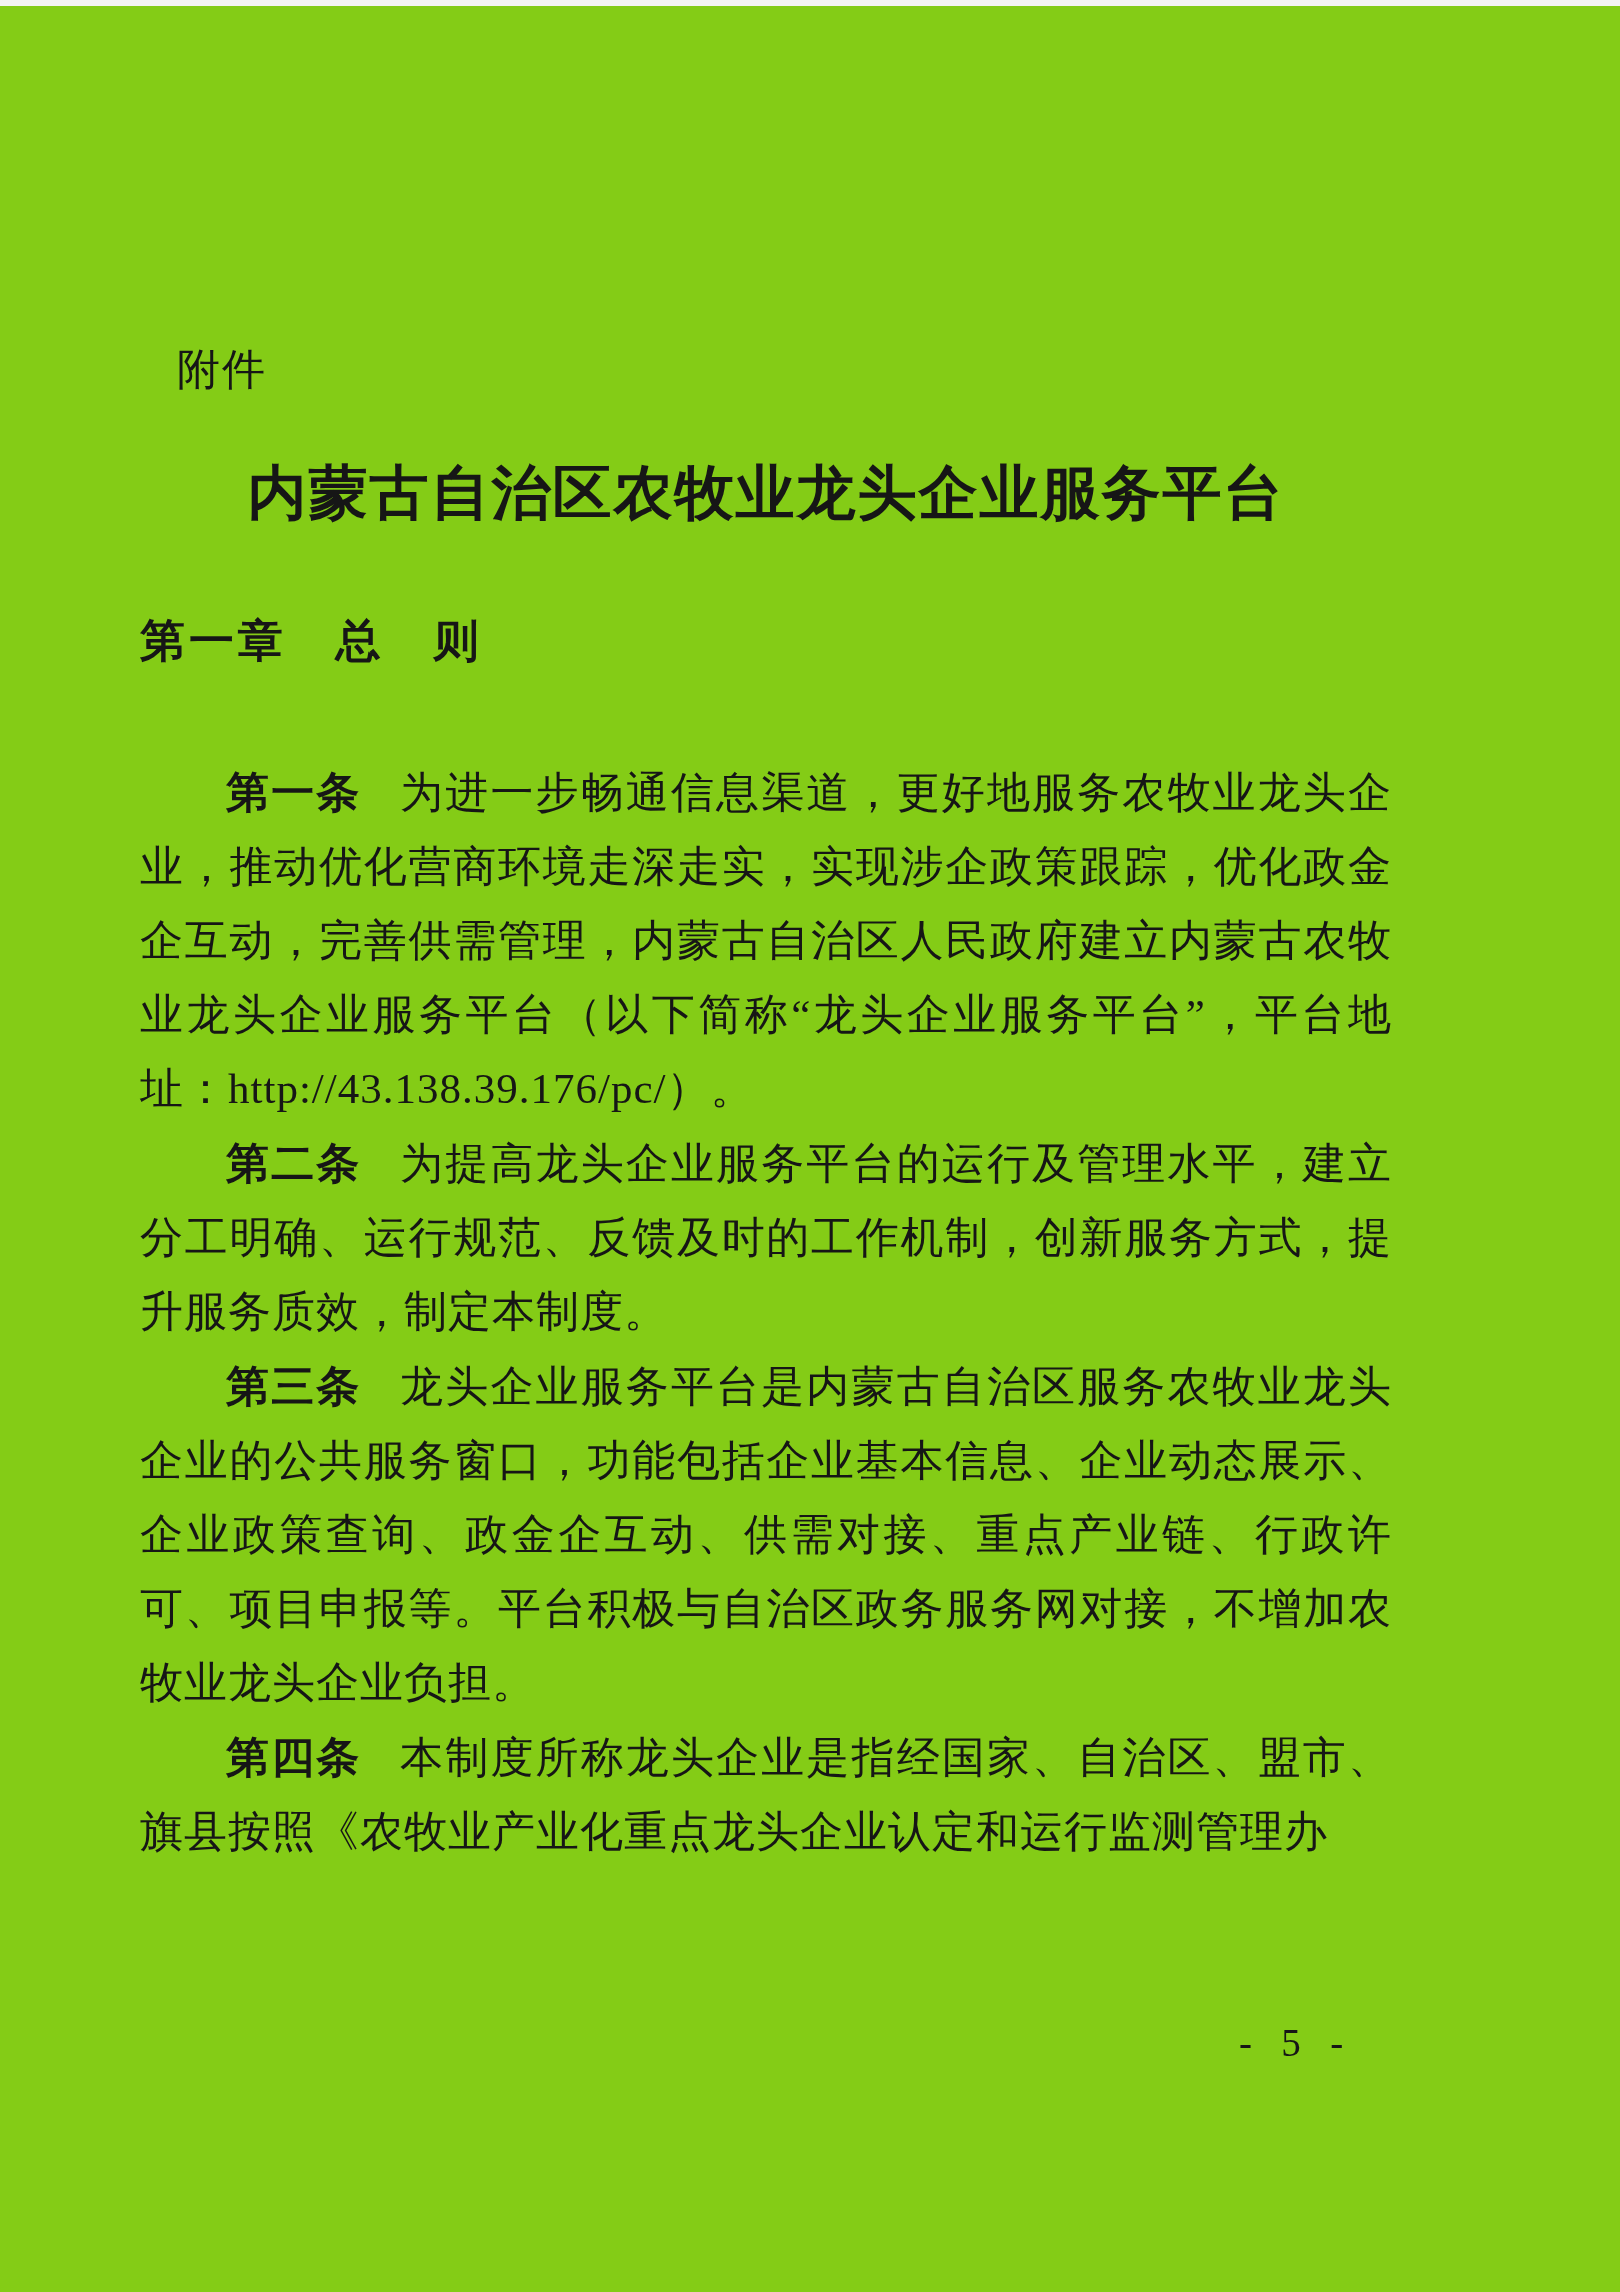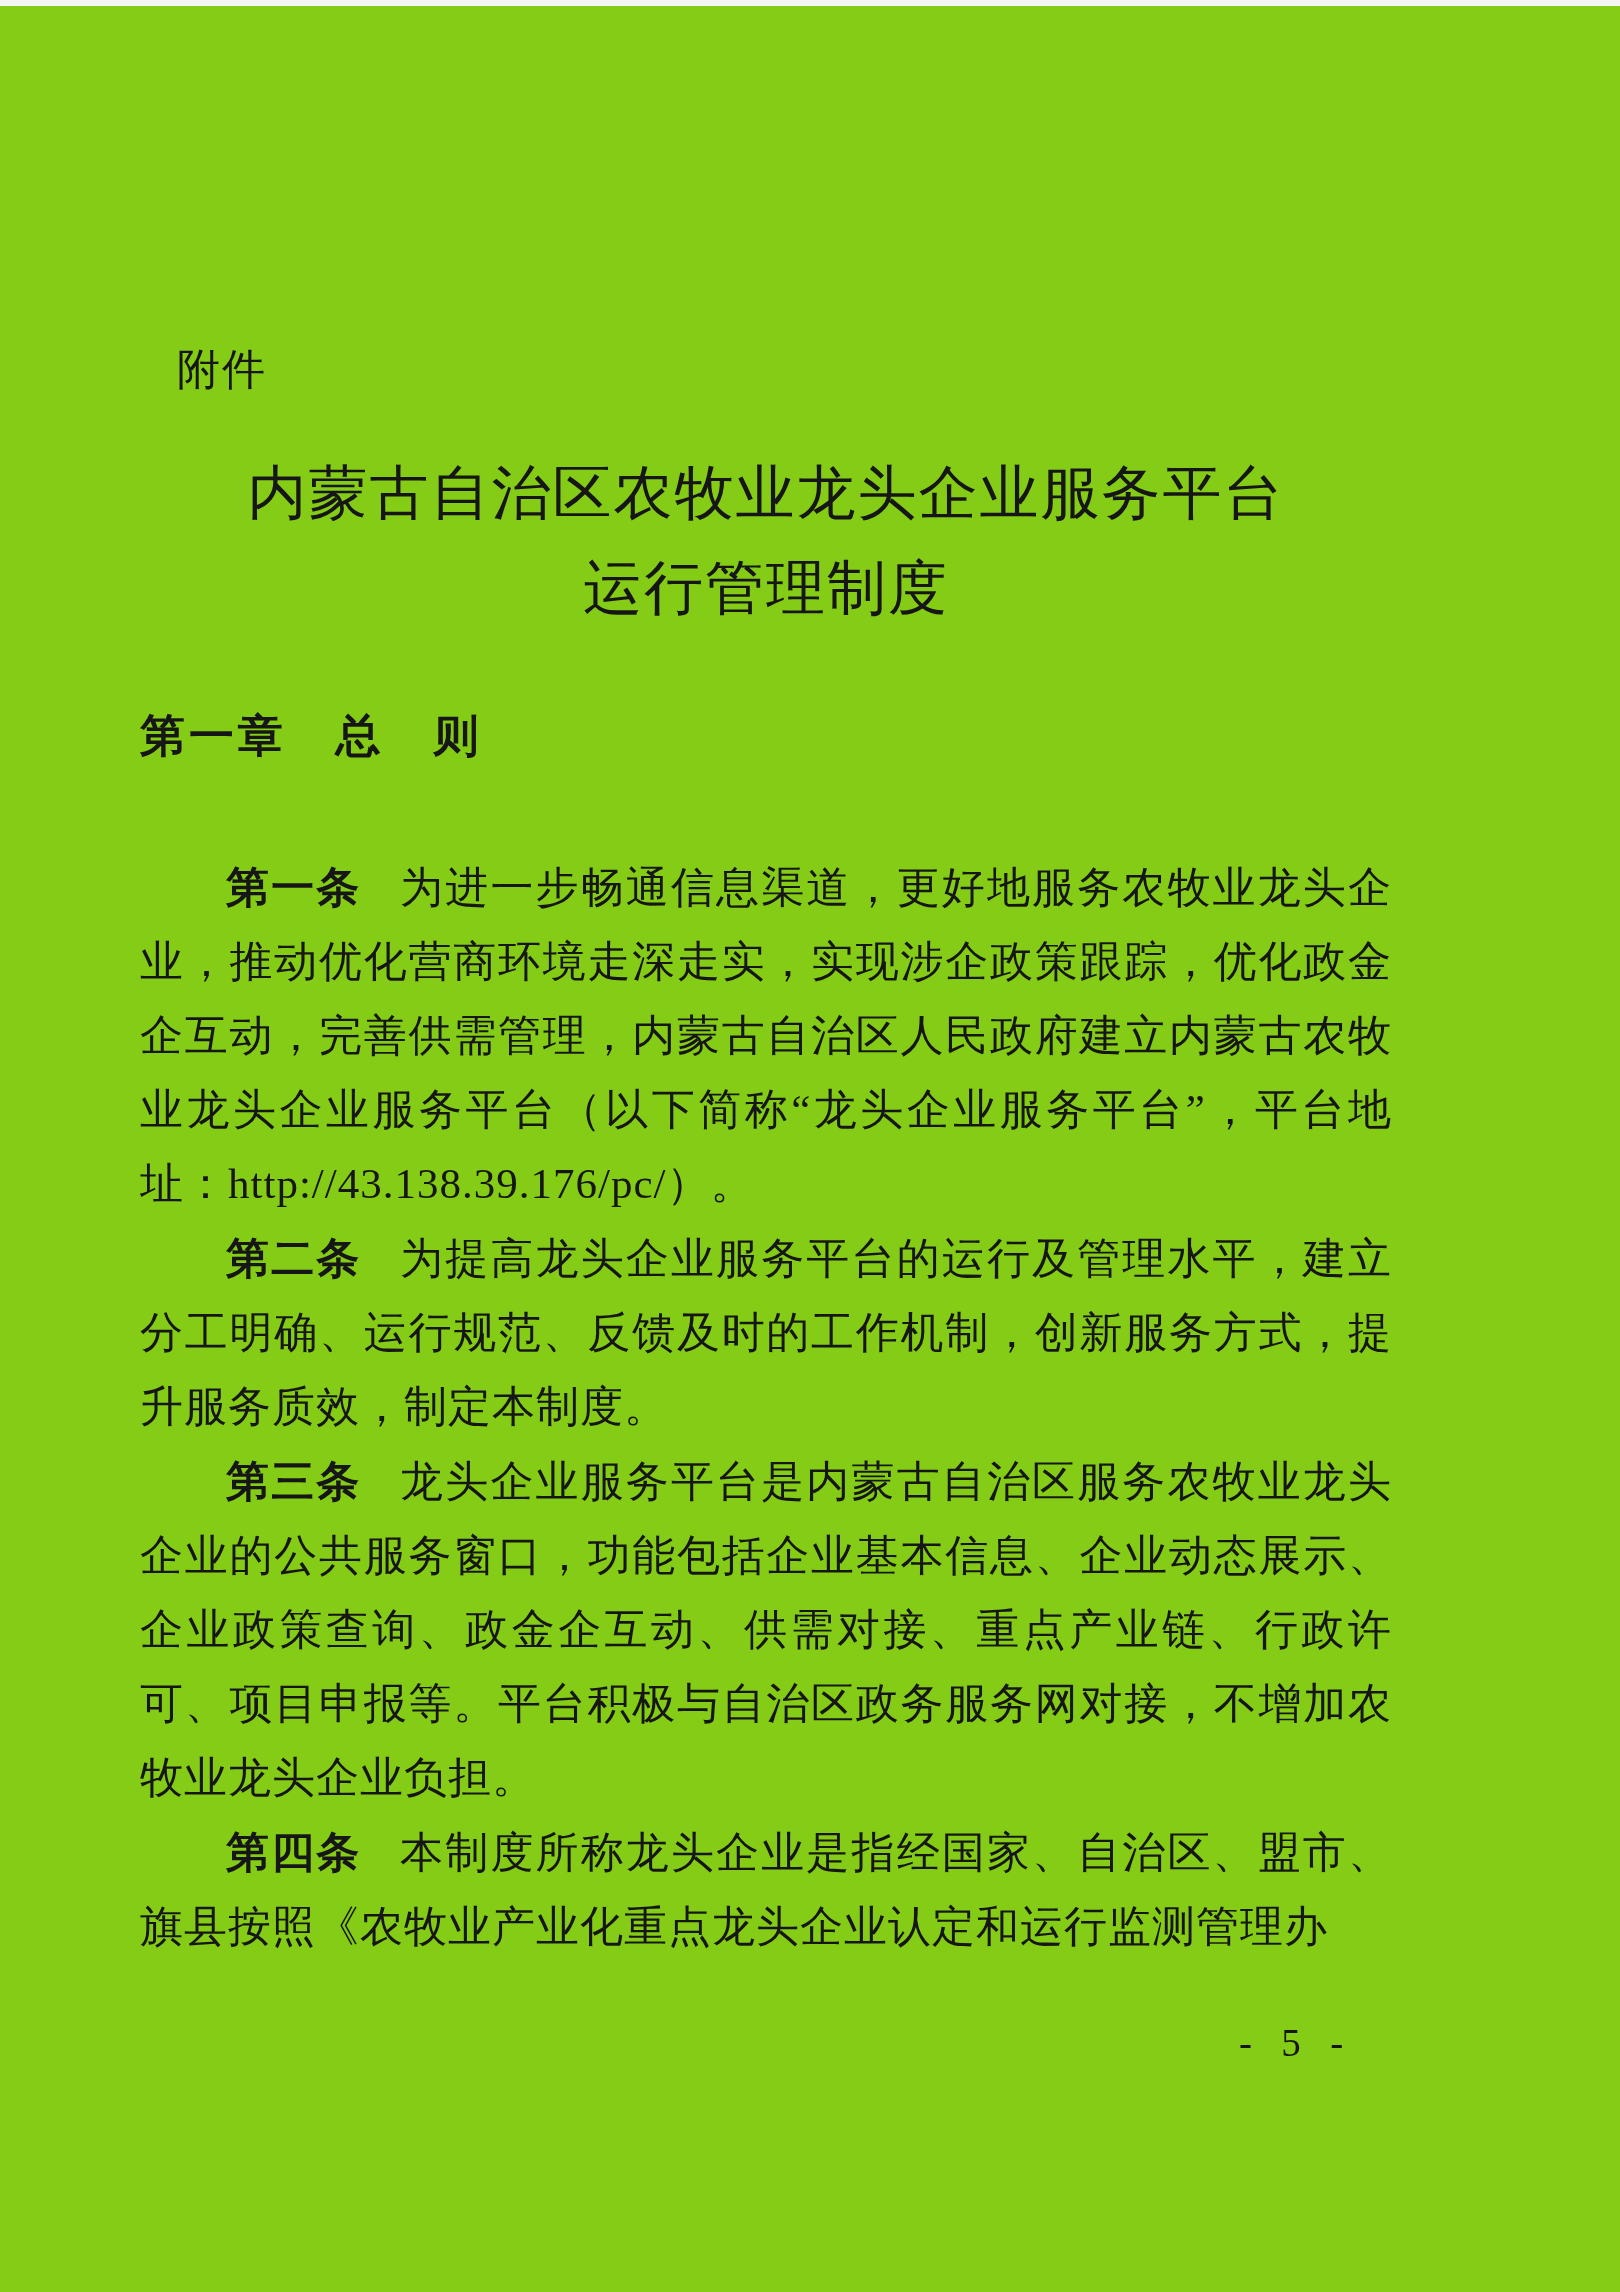--- a/index.html
+++ b/index.html
@@ -23,21 +23,21 @@
     margin-left: 37px;
     font-size: 43px;
     line-height: 45px;
     font-family: "Liberation Sans", "DejaVu Sans", sans-serif;
     letter-spacing: 2px;
   }
   .doc-title {
     margin: 54px 0 0 0;
     text-align: center;
     font-size: 59px;
-    font-weight: normal;
+    font-weight: bold;
     line-height: 95px;
     letter-spacing: 2px;
     font-family: "Liberation Serif", "DejaVu Serif", serif;
   }
   .doc-title .title-line {
     display: block;
   }
   .chapter-heading {
     margin: 76px 0 0 0;
     text-align: left;
@@ -76,21 +76,20 @@
 </style>
 </head>
 <body>
 
 <div class="page">
 
   <div class="attachment">附件</div>
 
   <h1 class="doc-title">
     <span class="title-line">内蒙古自治区农牧业龙头企业服务平台</span>
-    <span class="title-line">运行管理制度</span>
   </h1>
 
   <h2 class="chapter-heading">第一章　总　则</h2>
 
   <div class="body-text">
 
     <p>
       <span class="article-label">第一条</span><span>为进一步畅通信息渠道，更好地服务农牧业龙头企业，推动优化营商环境走深走实，实现涉企政策跟踪，优化政金企互动，完善供需管理，内蒙古自治区人民政府建立内蒙古农牧业龙头企业服务平台（以下简称“龙头企业服务平台”，平台地址：http://43.138.39.176/pc/）。</span>
     </p>
 

